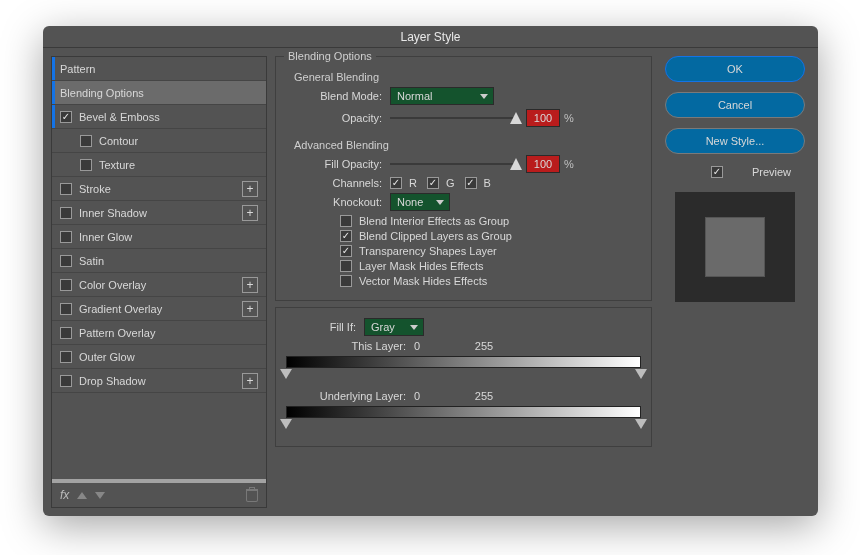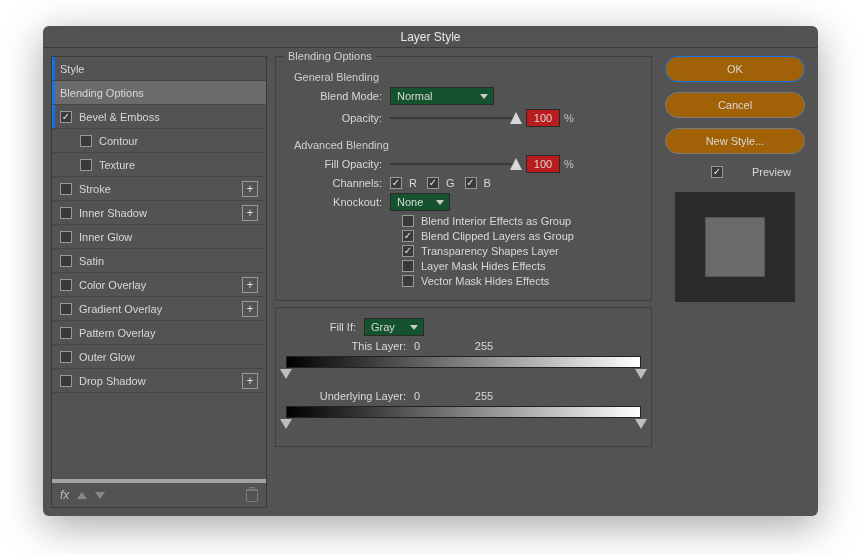--- a/index.html
+++ b/index.html
@@ -30,43 +30,43 @@
 .row { display: flex; align-items: center; margin: 4px 0; }
 .rlabel { width: 104px; text-align: right; padding-right: 8px; }
 .select { background: #14532d; border: 1px solid #2a2a2a; height: 18px; padding: 0 18px 0 6px; display: flex; align-items: center; position: relative; min-width: 60px; }
 .select::after { content: ""; position: absolute; right: 5px; top: 6px; width: 0; height: 0; border-left: 4px solid transparent; border-right: 4px solid transparent; border-top: 5px solid #ccc; }
 .slider { width: 126px; height: 14px; position: relative; margin-right: 10px; }
 .slider-track { position: absolute; top: 6px; left: 0; right: 0; height: 2px; background: #3a3a3a; }
 .slider-thumb { position: absolute; top: 1px; width: 0; height: 0; border-left: 6px solid transparent; border-right: 6px solid transparent; border-bottom: 12px solid #d8d8d8; transform: translateX(-6px); }
 .numbox { width: 34px; height: 18px; background: #b91c1c; border: 1px solid #2a2a2a; text-align: center; line-height: 16px; margin-right: 4px; }
 .pct { color: #c0c0c0; }
 .chk-inline { display: inline-flex; align-items: center; margin-right: 10px; }
-.opts { margin-left: 116px; }
+.opts { margin-left: 54px; }
 .opt-row { display: flex; align-items: center; margin: 3px 0; }
 .grad-slider { position: relative; height: 30px; }
 .grad-bar { height: 12px; background: linear-gradient(to right, #000, #fff); border: 1px solid #222; }
 .tri-down { position: absolute; width: 0; height: 0; border-left: 6px solid transparent; border-right: 6px solid transparent; border-top: 10px solid #bdbdbd; top: 13px; transform: translateX(-6px); }
 .right { width: 150px; display: flex; flex-direction: column; gap: 10px; align-items: center; }
-.btn { width: 140px; height: 26px; border-radius: 13px; border: 1px solid #7a7a7a; background: #a16207; color: #e8e8e8; display: flex; align-items: center; justify-content: center; cursor: pointer; }
+.btn { width: 140px; height: 26px; border-radius: 13px; border: 1px solid #7a7a7a; background: #0369a1; color: #e8e8e8; display: flex; align-items: center; justify-content: center; cursor: pointer; }
 .btn.primary { border-color: #1473e6; }
 .preview-chk { display: flex; align-items: center; gap: 22px; margin-top: 2px; padding-left: 32px; }
 .preview-box { width: 120px; height: 110px; background: #2b2b2b; display: flex; align-items: center; justify-content: center; margin-top: 4px; }
 .preview-swatch { width: 60px; height: 60px; background: #6a6a6a; border: 1px solid #555; }
 input.nobox { background: none; border: none; color: #d8d8d8; width: 100%; text-align: center; font-size: 11px; outline: none; }
 </style>
 </head>
 <body>
 
 <div class="window">
   <div class="titlebar">Layer Style</div>
   <div class="content">
 
     <div class="sidebar">
       <div class="sb-row blueline">
-        <span>Style</span>
+        <span>Pattern</span>
       </div>
       <div class="sb-row blueline selected">
         <span>Blending Options</span>
       </div>
       <div class="sb-row blueline">
         <span class="chk on"></span>
         <span>Bevel &amp; Emboss</span>
       </div>
       <div class="sb-row sb-sub">
         <span class="chk"></span>

